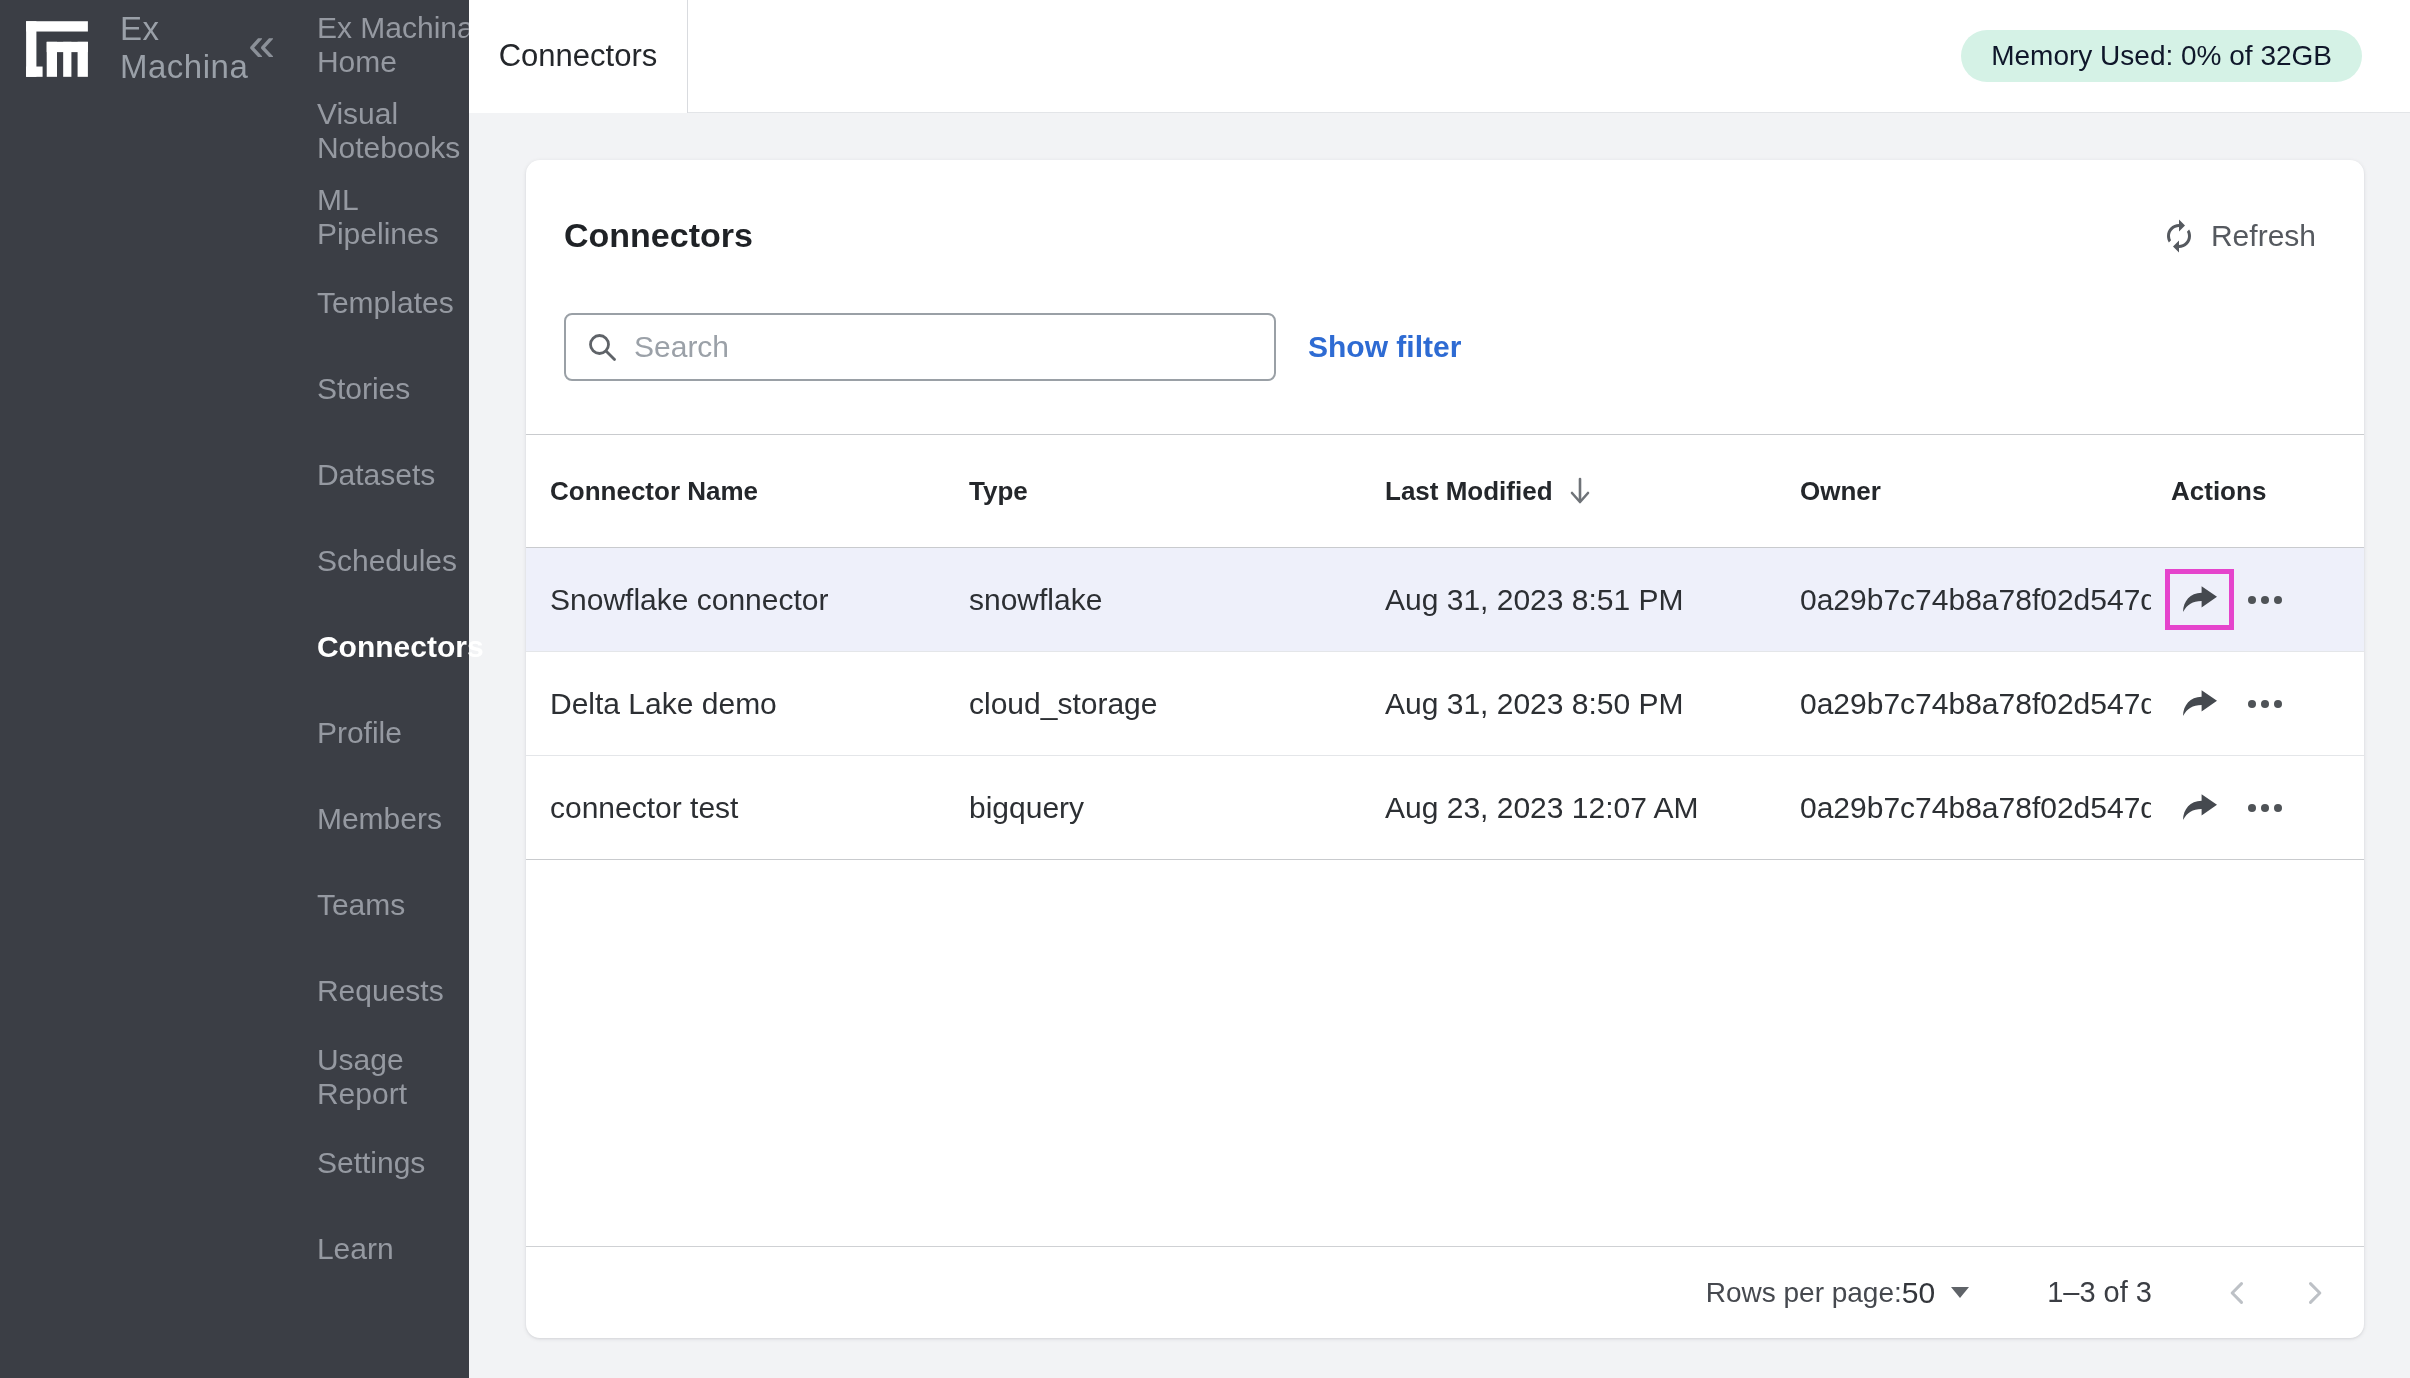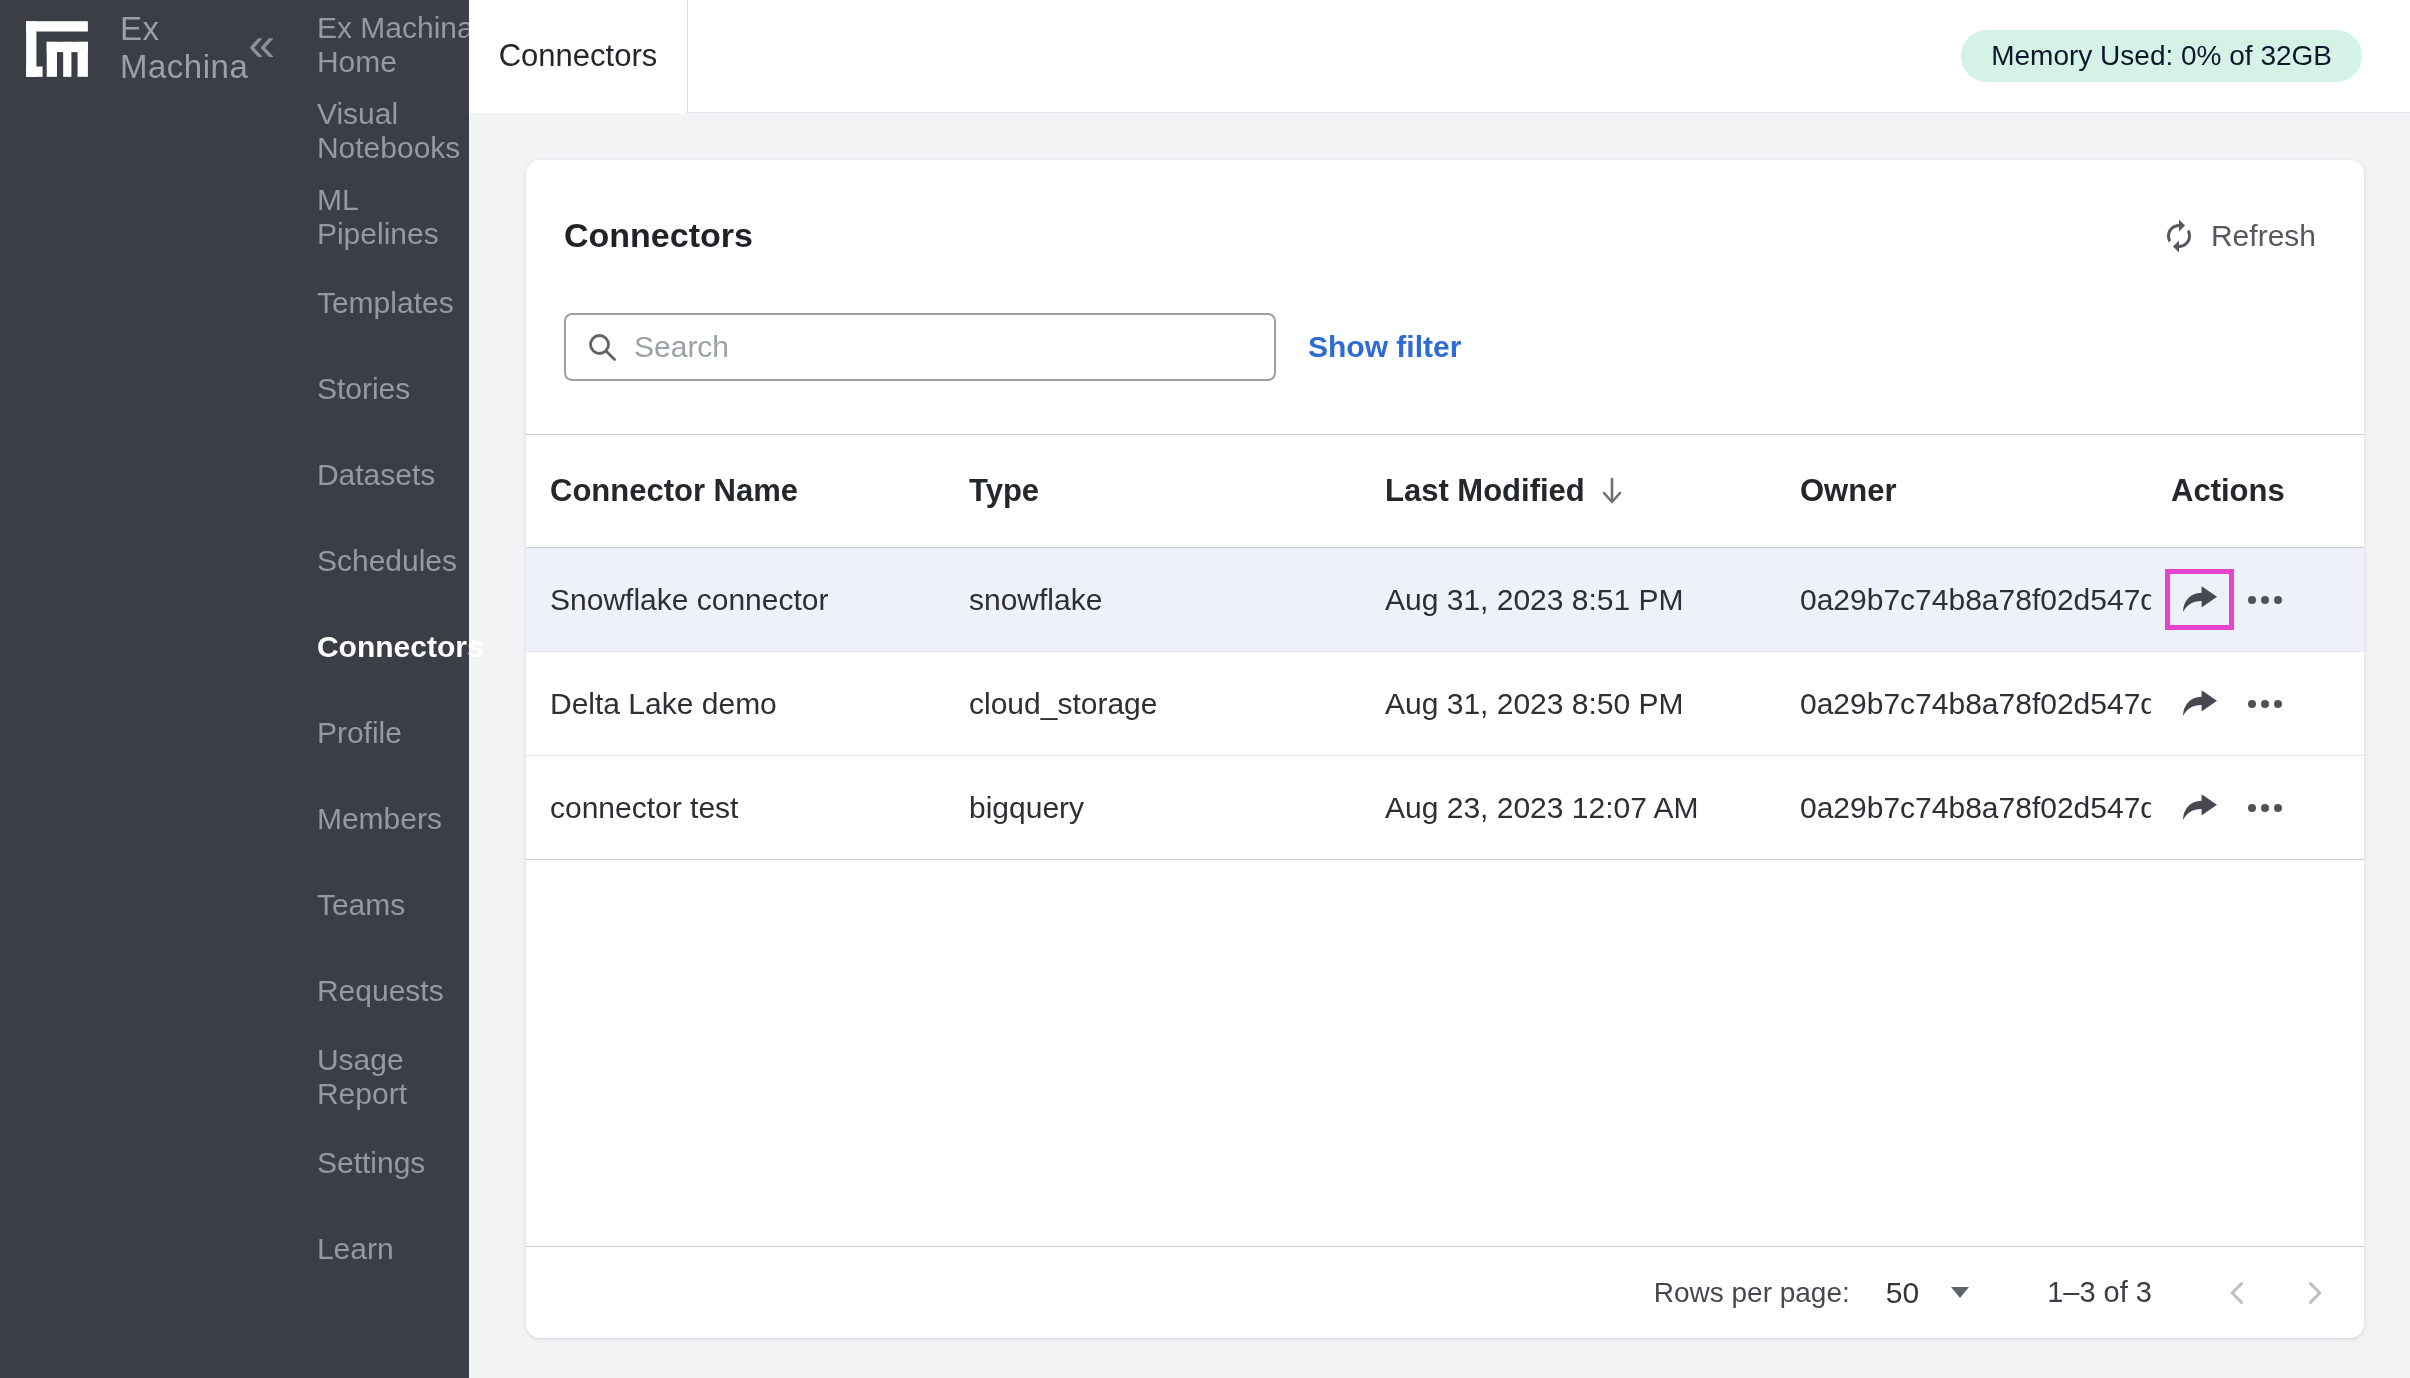--- a/index.html
+++ b/index.html
@@ -40,38 +40,38 @@
 
   .search-row { padding:58px 38px 0 38px; display:flex; align-items:center; }
   .search-box { width:712px; height:68px; border:2px solid #9aa0a6; border-radius:8px; display:flex; align-items:center; padding:0 20px; background:#fff; }
   .search-box input { border:none; outline:none; flex:1; font-size:30px; font-family:inherit; color:#2c2f33; background:transparent; }
   .search-box input::placeholder { color:#9ba1a8; }
   .search-ic { margin-right:16px; display:flex; }
   .show-filter { margin-left:32px; font-size:30px; font-weight:600; color:#2e6bd3; cursor:pointer; }
 
   .table { margin-top:53px; display:flex; flex-direction:column; }
   .thead, .trow { display:grid; grid-template-columns:419px 416px 415px 375px 1fr; align-items:center; }
-  .thead { height:114px; border-top:1px solid #c9cbce; border-bottom:1px solid #c9cbce; font-size:31px; font-weight:600; color:#24272b; }
+  .thead { height:114px; border-top:1px solid #c9cbce; border-bottom:1px solid #c9cbce; font-size:26px; font-weight:600; color:#24272b; }
   .th { padding-left:24px; display:flex; align-items:center; gap:14px; cursor:pointer; }
   .th.actions { padding-left:20px; cursor:default; }
   .trow { height:104px; font-size:30px; color:#2c2f33; border-bottom:1px solid #e4e6e9; cursor:pointer; }
   .trow:last-child { border-bottom:1px solid #c9cbce; }
   .trow.highlighted { background:#eef0fa; }
   .td { padding-left:24px; white-space:nowrap; overflow:hidden; }
   .td.actions { display:flex; align-items:center; padding-left:0; }
   .share-btn { width:69px; height:61px; margin-left:14px; display:flex; align-items:center; justify-content:center;
                border:5px solid transparent; background:none; cursor:pointer; }
   .share-btn.hl { border-color:#e544cc; }
   .more-btn { margin-left:8px; display:flex; gap:5px; background:none; border:none; cursor:pointer; padding:6px; }
   .more-btn i { width:8px; height:8px; border-radius:50%; background:#4f5357; display:block; }
 
   .spacer { flex:1; }
   .card-foot { height:92px; border-top:1px solid #cfd1d4; display:flex; align-items:center; justify-content:flex-end; padding-right:36px; }
   .rpp-label { font-size:28px; color:#46494f; }
-  .rpp-select { margin-left:36px; display:flex; align-items:center; gap:32px; cursor:pointer; background:none; border:none; font-family:inherit; }
+  .rpp-select { display:flex; align-items:center; gap:16px; cursor:pointer; background:none; border:none; font-family:inherit; }
   .rpp-value { font-size:30px; color:#33363b; }
   .caret { width:0; height:0; border-left:9px solid transparent; border-right:9px solid transparent; border-top:11px solid #5f6368; }
   .range { margin-left:78px; font-size:29px; color:#3b3e44; }
   .pg-btn { background:none; border:none; cursor:pointer; display:flex; align-items:center; }
   .pg-prev { margin-left:72px; }
   .pg-next { margin-left:48px; }
 </style>
 </head>
 <body>
 

